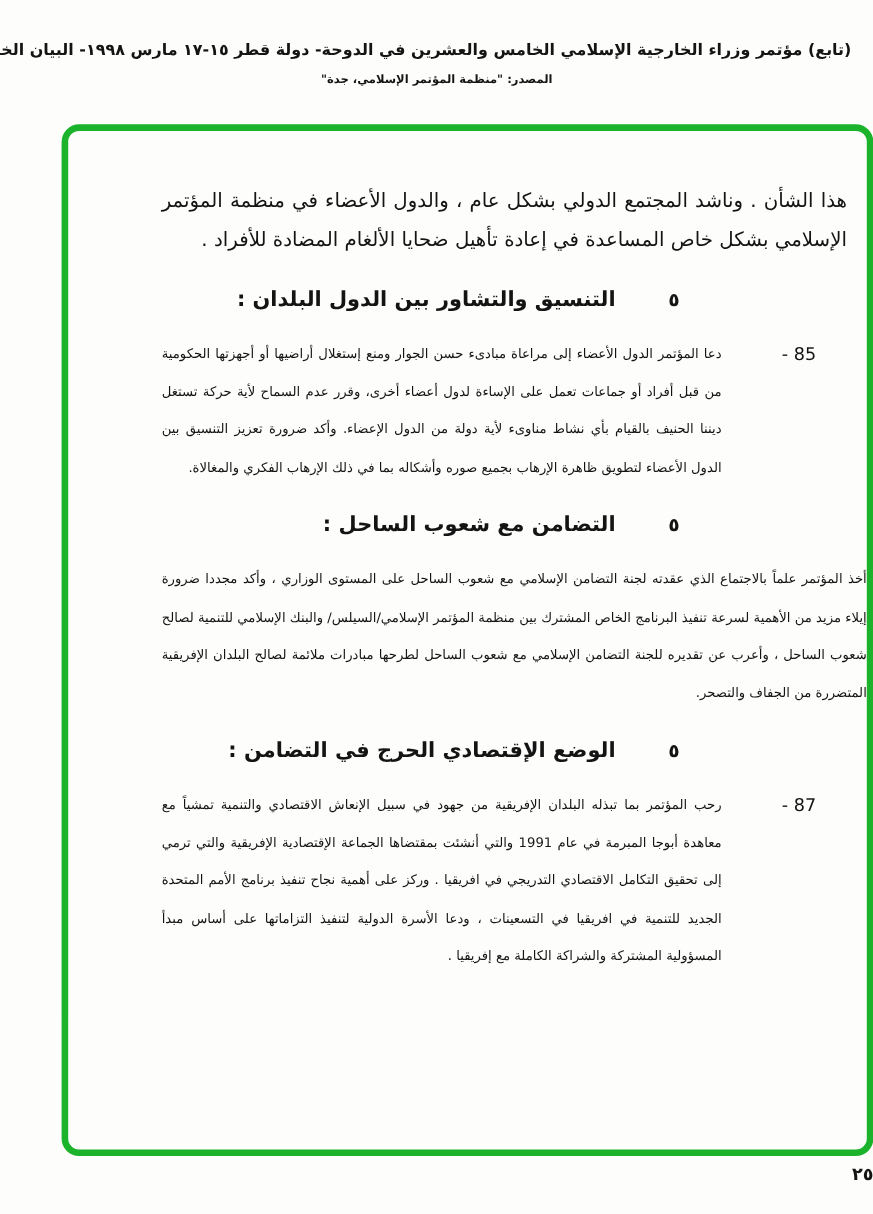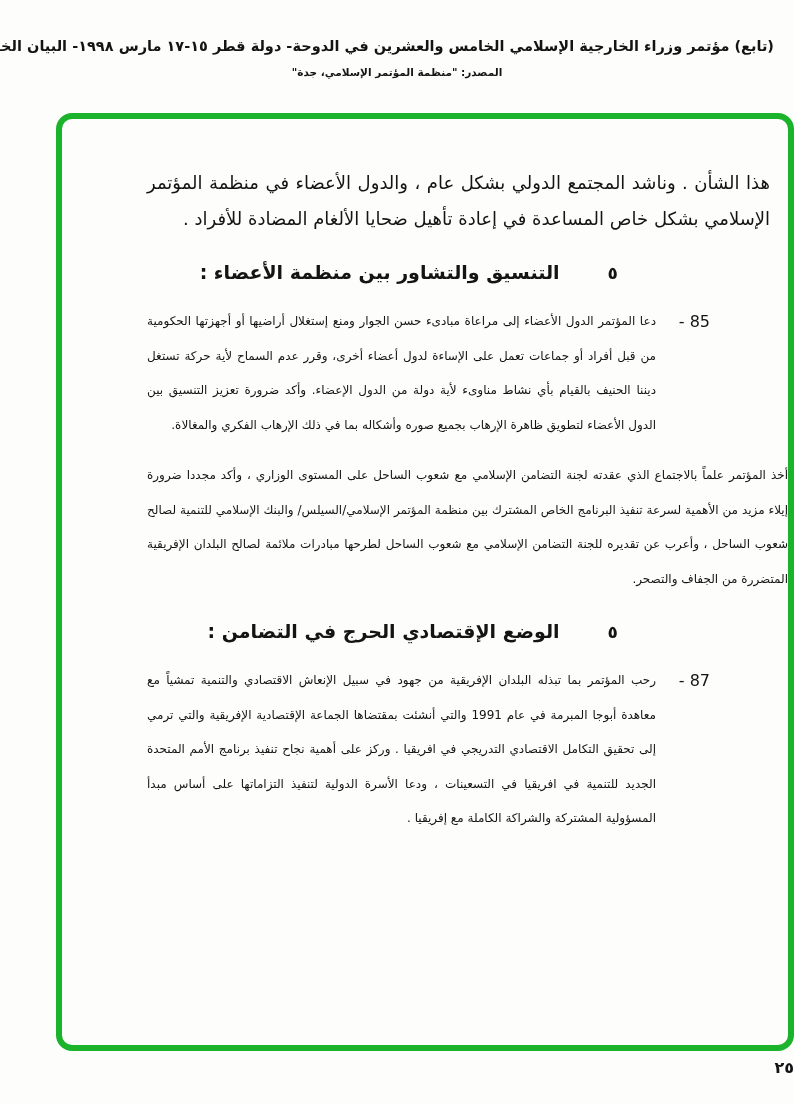--- a/index.html
+++ b/index.html
@@ -70,21 +70,21 @@
     font-weight: bold;
     font-size: 17px;
   }
   .item {
     display: flex;
     margin: 16px 0 0 85px;
   }
   .item-number {
     flex: 0 0 132px;
     box-sizing: border-box;
-    padding-right: 78px;
+    padding-right: 46px;
     font-size: 16px;
     line-height: 36px;
     white-space: nowrap;
   }
   .item-text {
     flex: 1 1 auto;
     margin: 0;
     font-size: 12px;
     line-height: 34.5px;
     text-align: justify;
@@ -108,27 +108,30 @@
 <div class="doc-header">
   <div class="header-title">(تابع) مؤتمر وزراء الخارجية الإسلامي الخامس والعشرين في الدوحة- دولة قطر ١٥-١٧ مارس ١٩٩٨- البيان الختامي</div>
   <div class="header-source">المصدر: "منظمة المؤتمر الإسلامي، جدة"</div>
 </div>
 
 <div class="frame">
 
   <p class="intro">هذا الشأن . وناشد المجتمع الدولي بشكل عام ، والدول الأعضاء في منظمة المؤتمر الإسلامي بشكل خاص المساعدة في إعادة تأهيل ضحايا الألغام المضادة للأفراد .</p>
 
   <div class="section-heading">
-    <span class="bullet">٥</span><span>التنسيق والتشاور بين منظمة الأعضاء :</span>
+    <span class="bullet">٥</span><span>التنسيق والتشاور بين الدول البلدان :</span>
   </div>
   <div class="item">
     <span class="item-number">85 -</span>
     <p class="item-text">دعا المؤتمر الدول الأعضاء إلى مراعاة مبادىء حسن الجوار ومنع إستغلال أراضيها أو أجهزتها الحكومية من قبل أفراد أو جماعات تعمل على الإساءة لدول أعضاء أخرى، وقرر عدم السماح لأية حركة تستغل ديننا الحنيف بالقيام بأي نشاط مناوىء لأية دولة من الدول الإعضاء. وأكد ضرورة تعزيز التنسيق بين الدول الأعضاء لتطويق ظاهرة الإرهاب بجميع صوره وأشكاله بما في ذلك الإرهاب الفكري والمغالاة.</p>
   </div>
 
+  <div class="section-heading">
+    <span class="bullet">٥</span><span>التضامن مع شعوب الساحل :</span>
+  </div>
   <div class="item">
     <p class="item-text">أخذ المؤتمر علماً بالاجتماع الذي عقدته لجنة التضامن الإسلامي مع شعوب الساحل على المستوى الوزاري ، وأكد مجددا ضرورة إيلاء مزيد من الأهمية لسرعة تنفيذ البرنامج الخاص المشترك بين منظمة المؤتمر الإسلامي/السيلس/ والبنك الإسلامي للتنمية لصالح شعوب الساحل ، وأعرب عن تقديره للجنة التضامن الإسلامي مع شعوب الساحل لطرحها مبادرات ملائمة لصالح البلدان الإفريقية المتضررة من الجفاف والتصحر.</p>
   </div>
 
   <div class="section-heading">
     <span class="bullet">٥</span><span>الوضع الإقتصادي الحرج في التضامن :</span>
   </div>
   <div class="item">
     <span class="item-number">87 -</span>
     <p class="item-text">رحب المؤتمر بما تبذله البلدان الإفريقية من جهود في سبيل الإنعاش الاقتصادي والتنمية تمشياً مع معاهدة أبوجا المبرمة في عام 1991 والتي أنشئت بمقتضاها الجماعة الإقتصادية الإفريقية والتي ترمي إلى تحقيق التكامل الاقتصادي التدريجي في افريقيا . وركز على أهمية نجاح تنفيذ برنامج الأمم المتحدة الجديد للتنمية في افريقيا في التسعينات ، ودعا الأسرة الدولية لتنفيذ التزاماتها على أساس مبدأ المسؤولية المشتركة والشراكة الكاملة مع إفريقيا .</p>

